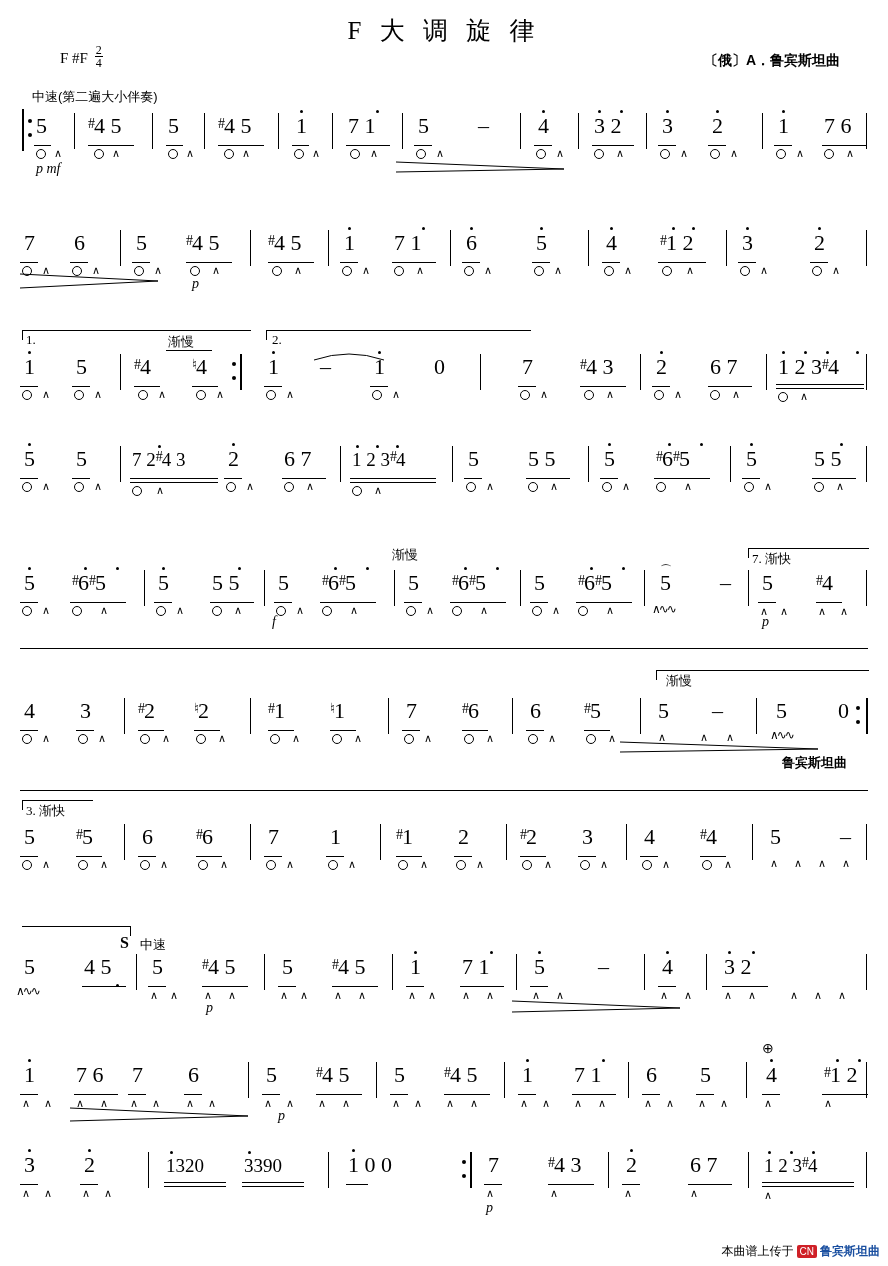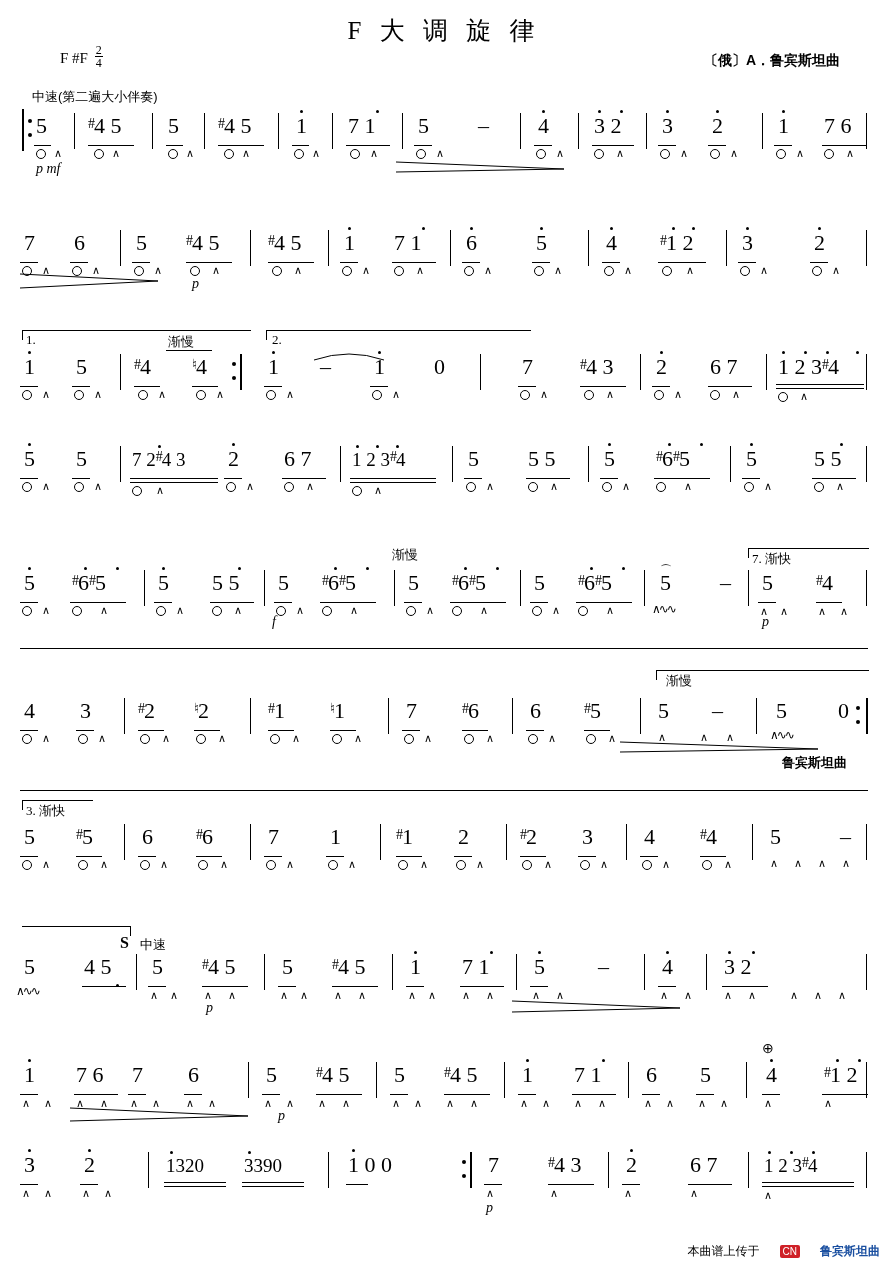--- a/index.html
+++ b/index.html
@@ -175,21 +175,21 @@
     font-family: "Liberation Serif", serif;
   }
   .footer {
     position: absolute;
     right: 8px;
     bottom: 6px;
     font-size: 12px;
     font-family: "Liberation Sans", sans-serif;
     display: flex;
     align-items: center;
-    gap: 20px;
+    gap: 3px;
   }
   .footer .badge {
     background: #cf2027;
     color: #fff;
     font-size: 10px;
     padding: 1px 3px;
     border-radius: 2px;
   }
   .footer .blue { color: #1a4fa0; font-weight: bold; }
   .sep-line {

